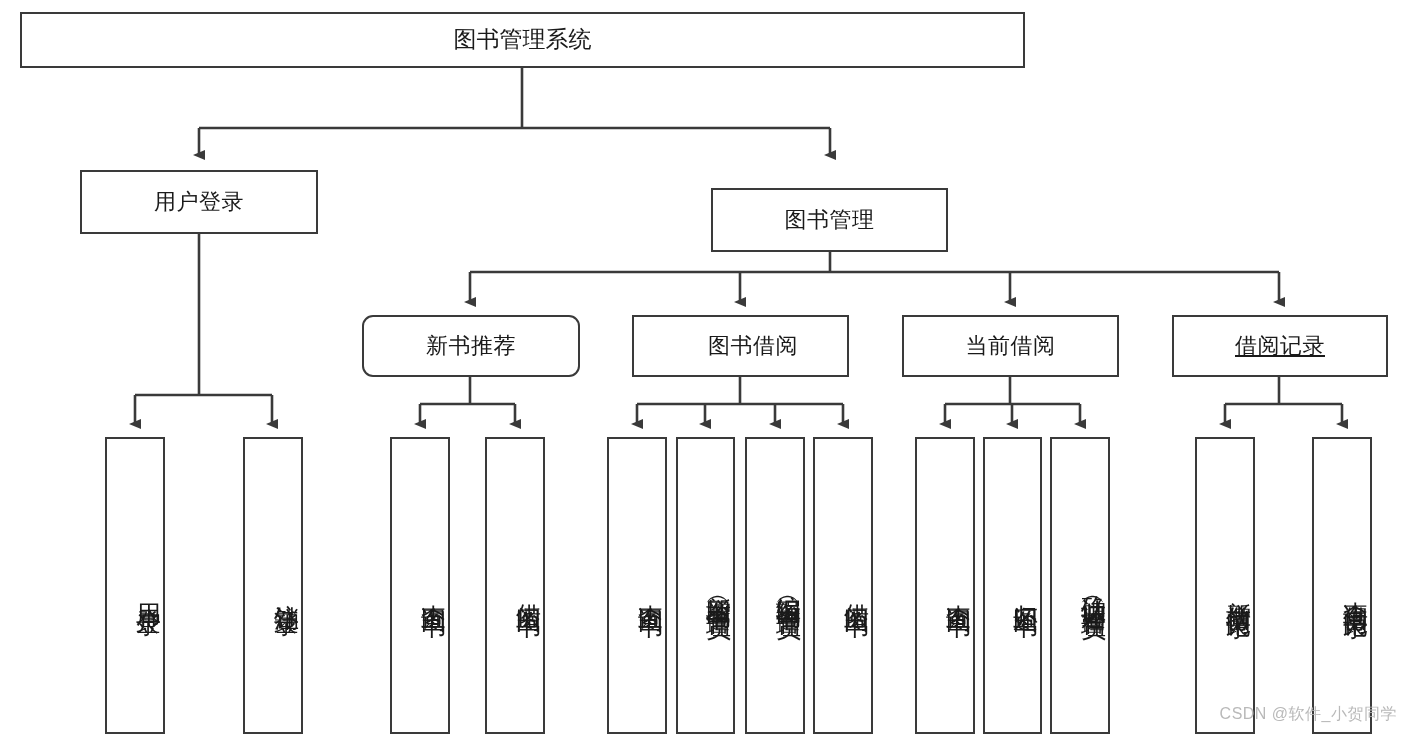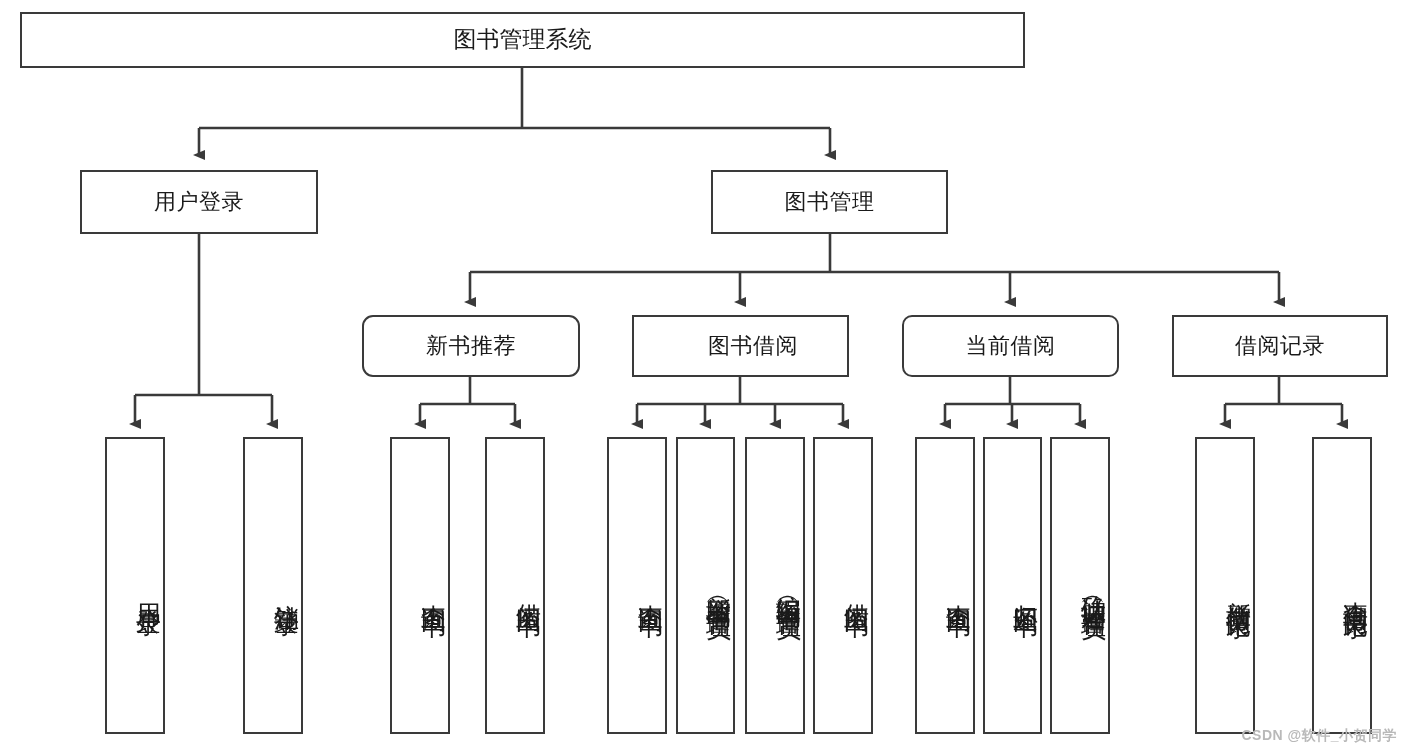--- a/index.html
+++ b/index.html
@@ -53,26 +53,25 @@
     position: absolute;
     left: 0;
     top: 0;
     width: 1405px;
     height: 747px;
     pointer-events: none;
   }
   .watermark {
     position: absolute;
     right: 8px;
-    bottom: 2px;
-    font-size: 14px;
+    bottom: 22px;
+    font-size: 16px;
     color: #b9b9b9;
     letter-spacing: 0.5px;
     white-space: nowrap;
-    font-weight: bold;
   }
 </style>
 </head>
 <body>
 
 <div id="canvas">
 
   <svg class="edge-layer" viewBox="0 0 1405 747" width="1405" height="747">
     <defs>
       <marker id="arrow" markerWidth="12" markerHeight="12" refX="5" refY="6" orient="auto" markerUnits="userSpaceOnUse">
@@ -123,34 +122,34 @@
     </g>
   </svg>
 
   <div class="node root" style="left:20px; top:12px; width:1005px; height:56px;">
     <span>图书管理系统</span>
   </div>
 
   <div class="node h" style="left:80px; top:170px; width:238px; height:64px;">
     <span>用户登录</span>
   </div>
-  <div class="node h" style="left:711px; top:170px; width:237px; height:64px;">
+  <div class="node h" style="left:711px; top:188px; width:237px; height:64px;">
     <span>图书管理</span>
   </div>
 
   <div class="node h" style="left:362px; top:315px; width:218px; height:62px;border-radius:11px;">
     <span>新书推荐</span>
   </div>
   <div class="node h" style="left:632px; top:315px; width:217px; height:62px;padding-left:25px;">
     <span>图书借阅</span>
   </div>
-  <div class="node h" style="left:902px; top:315px; width:217px; height:62px;border-radius:10px;">
+  <div class="node h" style="left:902px; top:315px; width:217px; height:62px;">
     <span>当前借阅</span>
   </div>
-  <div class="node h" style="left:1172px; top:315px; width:216px; height:62px;">
+  <div class="node h" style="left:1172px; top:315px; width:216px; height:62px;text-decoration:underline;">
     <span>借阅记录</span>
   </div>
 
   <div class="node v" style="left:105px; top:437px; width:60px; height:297px;">
     <span>用户登录</span>
   </div>
   <div class="node v" style="left:243px; top:437px; width:60px; height:297px;">
     <span>注销登录</span>
   </div>
 

